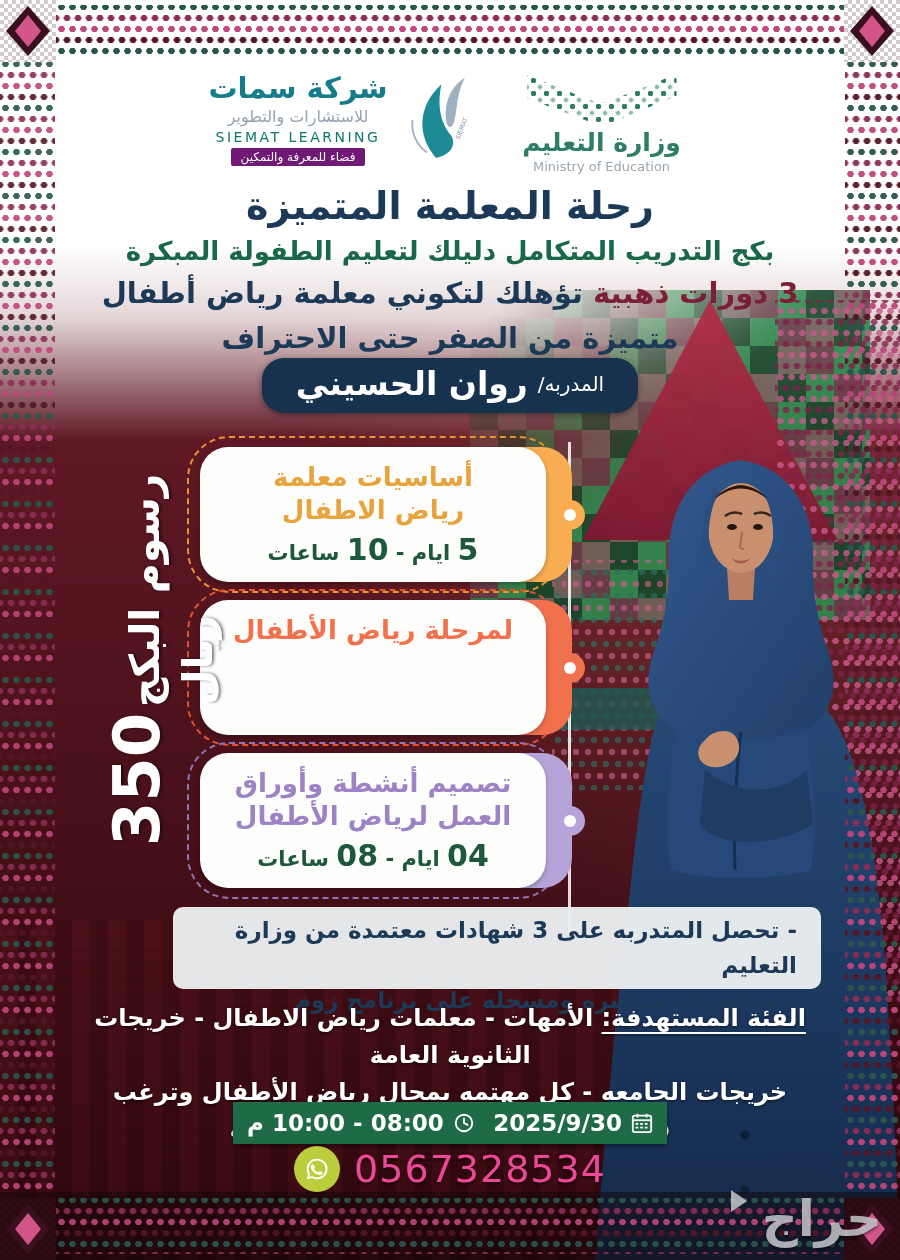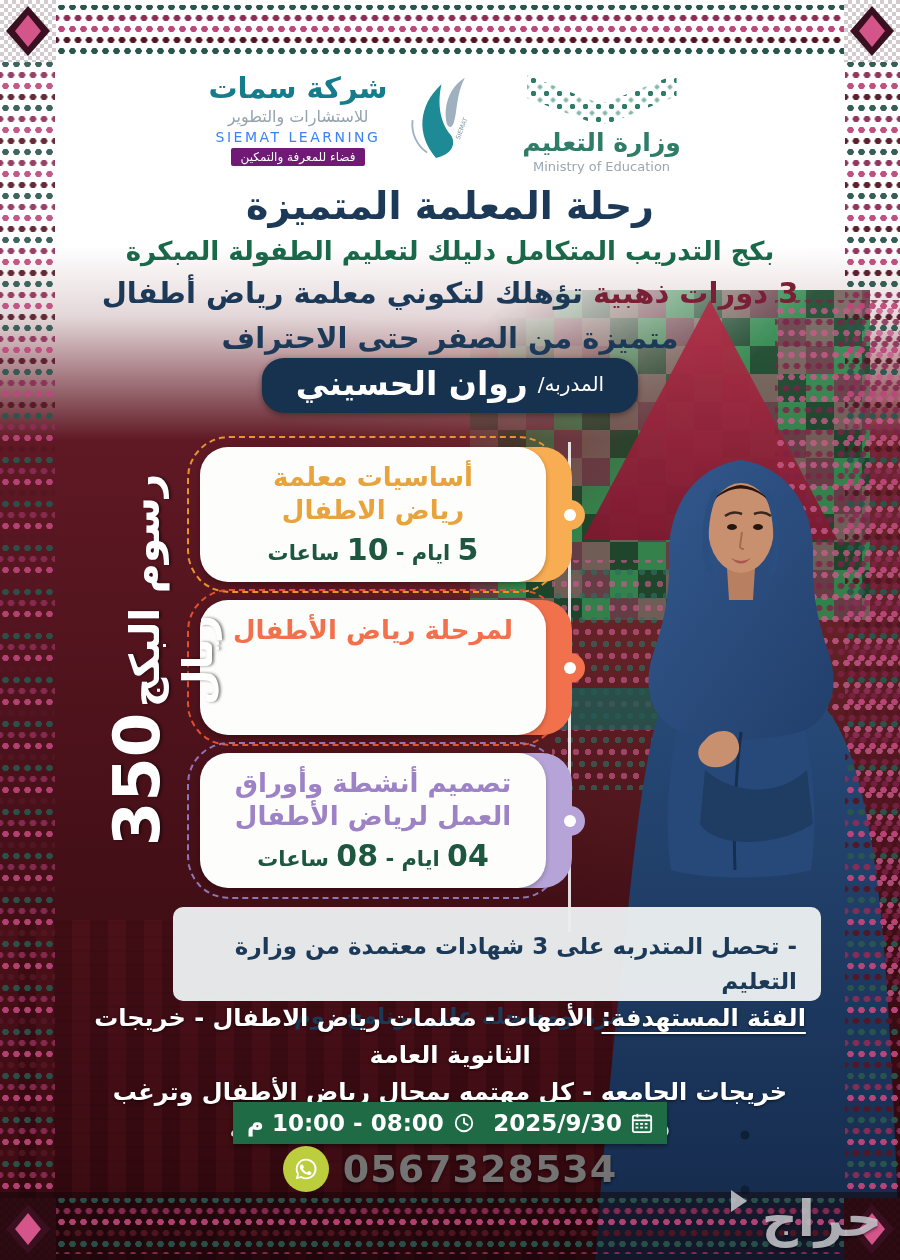--- a/index.html
+++ b/index.html
@@ -69,21 +69,21 @@
       radial-gradient(circle,#2E7D68 2.6px,transparent 3px),
       radial-gradient(circle,#85B7A9 2px,transparent 2.4px);
     background-size:13px 13px,13px 13px;background-position:0 0,6.5px 6.5px;
     clip-path:polygon(0 2%,46% 56%,54% 56%,100% 0,100% 44%,54% 100%,46% 100%,0 48%);}
   .moe-ar{color:#2E7D68;font-size:25px;font-weight:bold;}
   .moe-en{color:#9AA6B0;font-size:13px;margin-top:2px;}
   .siemat{display:flex;align-items:flex-end;gap:12px;margin-top:2px;}
   .siemat-text{text-align:center;direction:rtl;}
   .s1{color:#157C8C;font-size:29px;font-weight:bold;line-height:1.1;}
   .s2{color:#95A3AE;font-size:16px;margin-top:2px;}
-  .s3{color:#3b82f6;font-size:14px;letter-spacing:2.5px;direction:ltr;margin-top:3px;}
+  .s3{color:#0f766e;font-size:14px;letter-spacing:2.5px;direction:ltr;margin-top:3px;}
   .s4{display:inline-block;background:#701a75;color:#fff;font-size:12px;padding:2px 10px;margin-top:3px;border-radius:2px;}
   
   .hero{position:absolute;top:184px;left:70px;right:70px;z-index:9;text-align:center;direction:rtl;font-weight:bold;}
   .hero-title{color:#1C3A57;font-size:38px;}
   .hero-l1{color:#19684A;font-size:26px;margin-top:8px;}
   .hero-l2{font-size:29px;margin-top:10px;color:#1C3A57;}
   .hero-l2 .acc{color:#7A1F35;}
   .hero-l3{color:#1C3A57;font-size:29px;margin-top:11px;}
   .trainer{position:absolute;top:358px;left:50%;transform:translateX(-50%);z-index:9;background:#16324E;
     border-radius:22px;padding:6px 34px 10px;color:#fff;direction:rtl;display:flex;align-items:center;gap:10px;
@@ -104,36 +104,36 @@
     box-shadow:0 2px 5px rgba(0,0,0,.25);}
   .card-title{margin-top:14px;font-weight:bold;font-size:26px;line-height:1.25;color:var(--tcol,#E8A33C);}
   .card-duration{margin-top:6px;color:#1E5740;font-weight:bold;font-size:21px;direction:rtl;}
   .card-duration .num{font-size:30px;}
   
   .price{position:absolute;left:100px;top:886px;width:452px;transform:rotate(-90deg);transform-origin:0 0;
     z-index:8;direction:rtl;text-align:center;color:#fff;font-weight:bold;text-shadow:0 2px 3px rgba(0,0,0,.5);}
   .price .pfx,.price .cur{font-size:41px;}
   .price .amt{font-size:64px;letter-spacing:1px;}
   
-  .notes{position:absolute;left:173px;top:907px;width:648px;height:94px;z-index:9;background:rgba(233,237,239,.97);
+  .notes{position:absolute;left:173px;top:907px;width:648px;height:82px;z-index:9;background:rgba(233,237,239,.97);
     border-radius:10px;direction:rtl;color:#1C3A57;font-weight:bold;font-size:23px;line-height:35px;
-    padding:22px 24px;box-sizing:border-box;text-align:right;}
+    padding:6px 24px;box-sizing:border-box;text-align:right;}
   .audience{position:absolute;left:55px;right:55px;top:1000px;z-index:9;direction:rtl;text-align:center;color:#fff;
     font-weight:bold;font-size:24px;line-height:37px;text-shadow:0 1px 3px rgba(0,0,0,.6);}
   .aud-label{text-decoration:underline;text-underline-offset:6px;}
   
   .schedule{position:absolute;top:1102px;left:233px;width:434px;height:42px;z-index:9;background:#1F6B46;
     direction:rtl;display:flex;justify-content:space-between;align-items:center;padding:0 14px;box-sizing:border-box;
     color:#fff;font-weight:bold;font-size:23px;box-shadow:0 2px 4px rgba(0,0,0,.4);}
   .sgroup{display:flex;align-items:center;gap:9px;}
   .sdate{direction:ltr;}
   .contact{position:absolute;top:1146px;left:0;right:0;z-index:9;display:flex;justify-content:center;
     align-items:center;gap:14px;direction:ltr;}
   .wa{width:46px;height:46px;border-radius:50%;background:#BCCE3E;display:flex;align-items:center;justify-content:center;}
-  .phone{color:#737373;font-size:38px;font-weight:bold;letter-spacing:1px;text-shadow:0 2px 3px rgba(0,0,0,.5);}
+  .phone{color:#ec4899;font-size:38px;font-weight:normal;letter-spacing:1px;text-shadow:0 2px 3px rgba(0,0,0,.5);}
   .watermark{position:absolute;right:18px;bottom:12px;z-index:10;direction:rtl;display:flex;gap:4px;
     color:rgba(200,200,206,.85);font-size:50px;font-weight:bold;text-shadow:0 2px 3px rgba(0,0,0,.5);}
   .wm-arrow{width:0;height:0;border:11px solid transparent;border-left:16px solid rgba(200,200,206,.85);}
 </style>
 </head>
 <body>
 
 <div class="poster">
 
   <div class="photo"></div>

